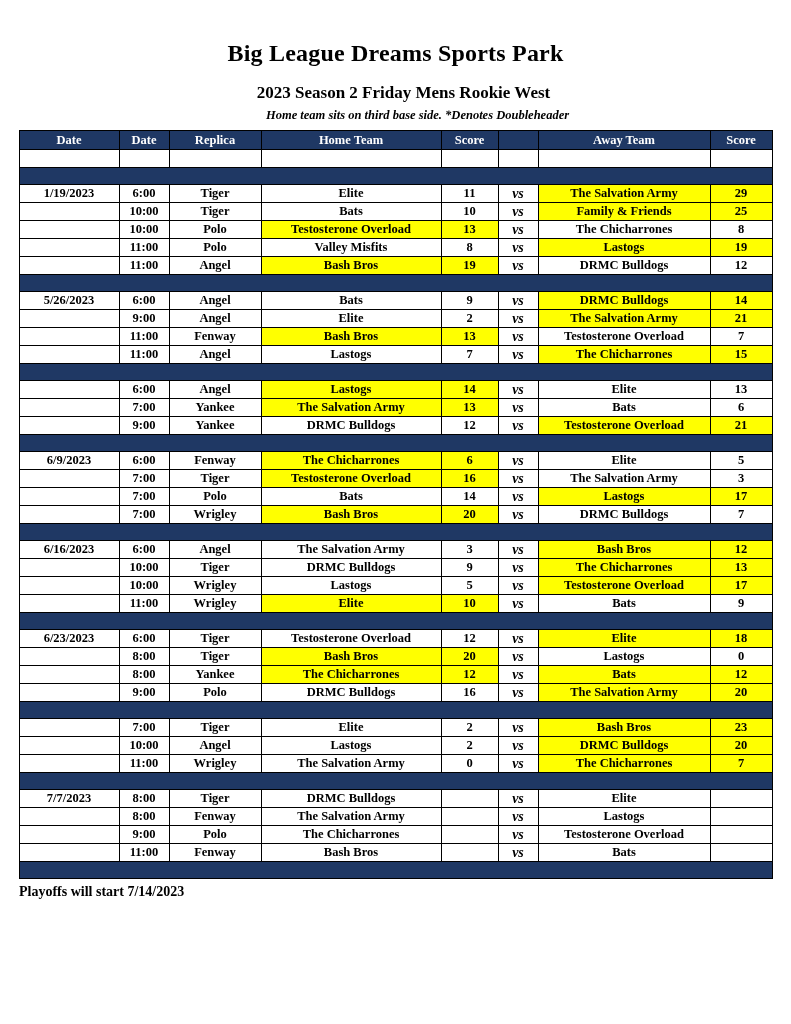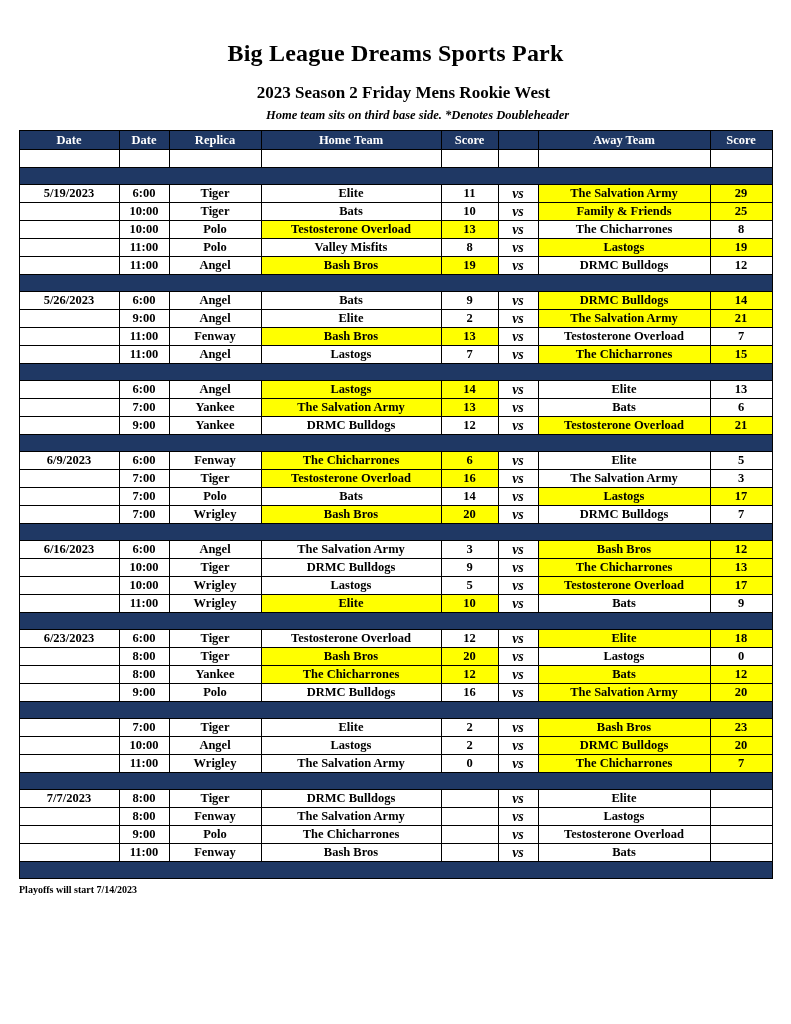--- a/index.html
+++ b/index.html
@@ -18,21 +18,21 @@
     font-size: 12.5px;
     padding: 0 2px;
     overflow: hidden;
     white-space: nowrap;
     box-sizing: border-box;
   }
   thead th { background: #1F3864; color: #ffffff; font-size: 12.5px; height: 19px; }
   tr.sep td { background: #1F3864; height: 17px; }
   td.win { background: #FFFF00; }
   td.vs { font-style: italic; font-size: 14px; }
-  .footer { width: 753px; margin: 5px auto 0 auto; font-weight: bold; font-size: 10px; text-align: left; }
+  .footer { width: 753px; margin: 5px auto 0 auto; font-weight: bold; font-size: 14px; text-align: left; }
 </style>
 </head>
 <body>
 
 <div class="page">
 
   <h1 class="title">Big League Dreams Sports Park</h1>
   <h2 class="subtitle">2023 Season 2 Friday Mens Rookie West</h2>
   <div class="note">Home team sits on third base side.  *Denotes Doubleheader</div>
 
@@ -67,21 +67,21 @@
           <td></td>
           <td></td>
           <td></td>
           <td></td>
           <td></td>
         </tr>
         <tr class="sep">
           <td colspan="8"></td>
         </tr>
         <tr>
-          <td>5/19/2023</td>
+          <td>1/19/2023</td>
           <td>6:00</td>
           <td>Tiger</td>
           <td>Elite</td>
           <td>11</td>
           <td class="vs">vs</td>
           <td class="win">The Salvation Army</td>
           <td class="win">29</td>
         </tr>
         <tr>
           <td></td>

